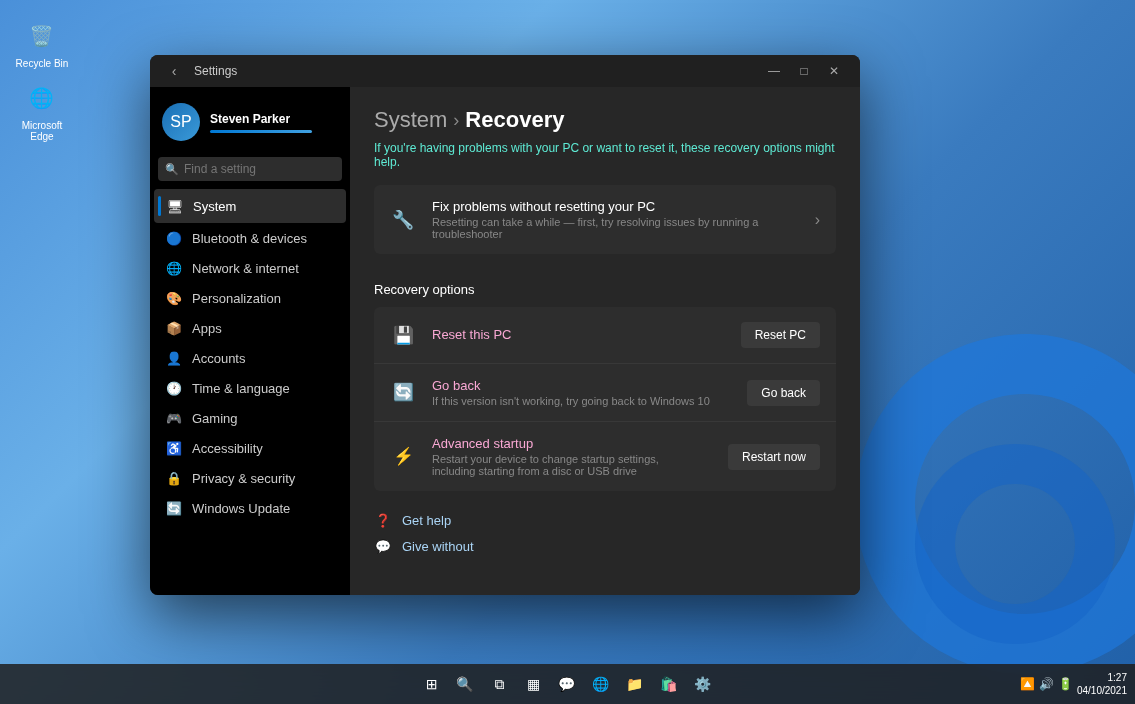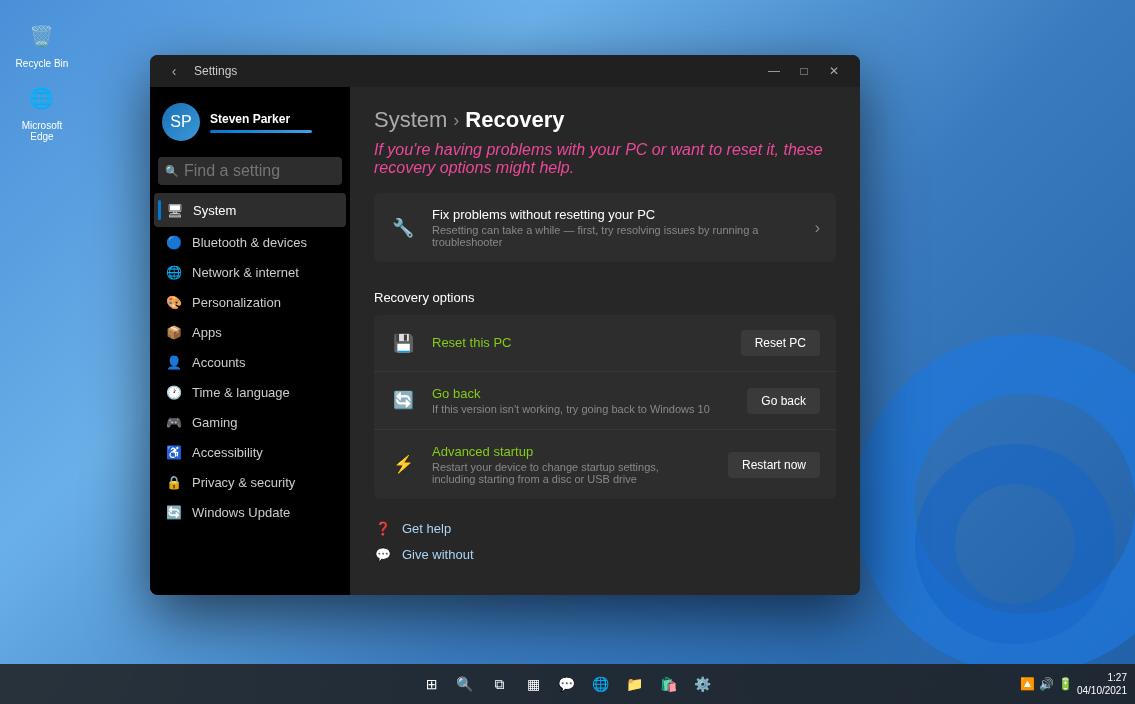--- a/index.html
+++ b/index.html
@@ -212,21 +212,21 @@
       margin: 0 8px 8px;
       position: relative;
     }
     .search-input {
       width: 100%;
       background: #2d2d2d;
       border: none;
       border-radius: 4px;
       padding: 5px 8px 5px 26px;
       color: #aaa;
-      font-size: 16px;
+      font-size: 12px;
       outline: none;
     }
     .search-icon-wrap {
       position: absolute;
       left: 7px;
       top: 50%;
       transform: translateY(-50%);
       color: #888;
       font-size: 11px;
     }
@@ -284,24 +284,23 @@
     .breadcrumb-arrow {
       color: #888;
       font-size: 18px;
     }
     .breadcrumb-current {
       color: #fff;
       font-size: 22px;
       font-weight: 600;
     }
     .page-description {
-      color: #ec4899;
-      font-size: 16px;
+      color: #5eead4;
+      font-size: 12px;
       margin-bottom: 16px;
-      font-style: italic;
     }
 
     
     .fix-card {
       background: #2d2d2d;
       border-radius: 6px;
       padding: 14px 16px;
       display: flex;
       align-items: center;
       gap: 14px;
@@ -361,21 +360,21 @@
       height: 28px;
       display: flex;
       align-items: center;
       justify-content: center;
       color: #ccc;
       font-size: 17px;
       flex-shrink: 0;
     }
     .recovery-option-text { flex: 1; }
     .recovery-option-title {
-      color: #84cc16;
+      color: #f9a8d4;
       font-size: 13px;
       font-weight: 500;
       margin-bottom: 2px;
     }
     .recovery-option-desc {
       color: #888;
       font-size: 11px;
     }
     .recovery-btn {
       background: #3a3a3a;

